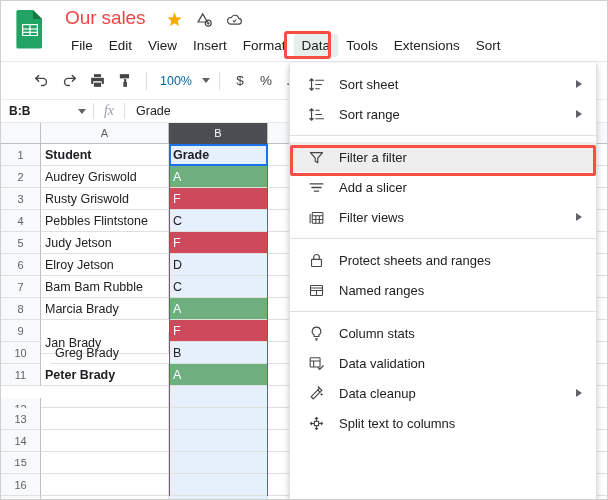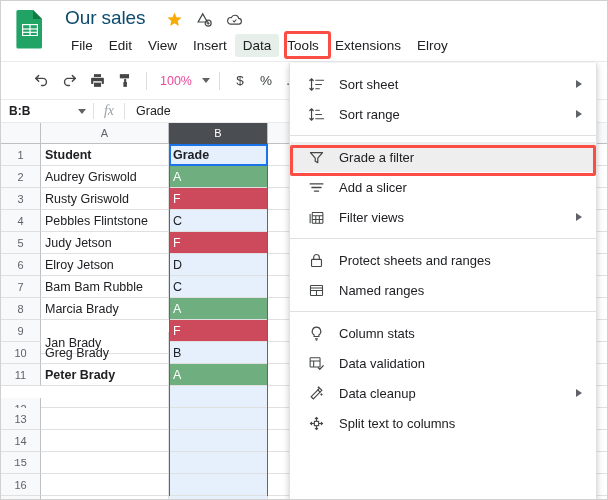--- a/index.html
+++ b/index.html
@@ -24,21 +24,21 @@
     position: absolute; left: 0; top: 0;
     width: 608px; height: 60px;
     background: #ffffff;
   }
   .logo {
     position: absolute; left: 14px; top: 8px;
     width: 30px; height: 40px;
   }
   .doc-title {
     position: absolute; left: 64px; top: 6px;
-    font-size: 19px; color: #0c4a6e;
+    font-size: 19px; color: #ef4444;
     letter-spacing: -0.1px;
     white-space: nowrap;
   }
   .title-icons {
     position: absolute; left: 165px; top: 10px;
     display: flex; gap: 13px; align-items: center;
   }
   .ticon { width: 17px; height: 17px; display: block; }
   .menubar {
     position: absolute; left: 62px; top: 33px;
@@ -77,21 +77,21 @@
     width: 28px; height: 28px;
     display: flex; align-items: center; justify-content: center;
     border-radius: 4px;
     color: #444746;
   }
   .tb-sep {
     width: 1px; height: 18px; background: #dadce0; margin: 0 7px;
   }
   .zoom-box {
     display: flex; align-items: center;
-    font-size: 12.5px; color: #ec4899;
+    font-size: 12.5px; color: #0369a1;
     padding: 0 2px 0 6px; height: 24px;
   }
   .zoom-caret {
     margin-left: 10px; width: 0; height: 0;
     border-left: 4px solid transparent;
     border-right: 4px solid transparent;
     border-top: 5px solid #5f6368;
   }
   .tb-txt {
     font-size: 13.5px; color: #3c4043;
@@ -280,24 +280,25 @@
           <path d="M9.6 13.4l1.9 2 3.2-3.4" stroke-width="1.5"></path>
         </svg>
       </span>
     </div>
 
     <div class="menubar">
       <div class="menu-item">File</div>
       <div class="menu-item">Edit</div>
       <div class="menu-item">View</div>
       <div class="menu-item">Insert</div>
+      <div class="menu-item">Format</div>
       <div class="menu-item active">Data</div>
       <div class="menu-item">Tools</div>
       <div class="menu-item">Extensions</div>
-      <div class="menu-item">Elroy</div>
+      <div class="menu-item">Sort</div>
     </div>
 
     <div class="data-hl"></div>
   </div>
 
   <div class="toolbar">
     <div class="tb-btn">
       <svg width="17" height="17" viewBox="0 0 24 24" fill="none" stroke="#444746" stroke-width="2" stroke-linecap="round" stroke-linejoin="round">
         <path d="M4 9h10a5 5 0 0 1 0 10h-2"></path>
           <path d="M8 5L4 9l4 4"></path>
@@ -390,21 +391,21 @@
         <div class="cell colC" style="top: 153px;"></div>
         <div class="rowhead" style="top: 175px;">8</div>
         <div class="cell colA" style="top: 175px;">Marcia Brady</div>
         <div class="cell colB" style="top: 175px; background: rgb(111, 174, 126); color: rgb(255, 255, 255);">A</div>
         <div class="cell colC" style="top: 175px;"></div>
         <div class="rowhead" style="top: 197px;">9</div>
         <div class="cell colA" style="top: 197px; margin-top: 12px;">Jan Brady</div>
         <div class="cell colB" style="top: 197px; background: rgb(204, 74, 92); color: rgb(255, 255, 255);">F</div>
         <div class="cell colC" style="top: 197px;"></div>
         <div class="rowhead" style="top: 219px;">10</div>
-        <div class="cell colA" style="top: 219px;">Greg Brady</div>
+        <div class="cell colA" style="top: 219px; margin-left: 10px;">Greg Brady</div>
         <div class="cell colB colB-sel" style="top: 219px;">B</div>
         <div class="cell colC" style="top: 219px;"></div>
         <div class="rowhead" style="top: 241px;">11</div>
         <div class="cell colA" style="top: 241px; font-weight: bold;">Peter Brady</div>
         <div class="cell colB" style="top: 241px; background: rgb(111, 174, 126); color: rgb(255, 255, 255);">A</div>
         <div class="cell colC" style="top: 241px;"></div>
         <div class="rowhead" style="top: 275px;">12</div>
         <div class="cell colA" style="top: 263px;"></div>
         <div class="cell colB colB-sel" style="top: 263px;"></div>
         <div class="cell colC" style="top: 263px;"></div>
@@ -456,21 +457,21 @@
           <span>Sort range</span>
           <span class="mi-arrow"></span>
         </div>
         <div class="mi-sep"></div>
         <div class="mi highlighted">
           <span class="mi-icon">
             <svg width="17" height="17" viewBox="0 0 24 24" fill="none" stroke="#444746" stroke-width="1.7" stroke-linejoin="round">
               <path d="M3.5 5h17l-6.7 8v6.2l-3.6-2V13z"></path>
             </svg>
           </span>
-          <span>Grade a filter</span>
+          <span>Filter a filter</span>
         </div>
         <div class="mi">
           <span class="mi-icon">
             <svg width="17" height="17" viewBox="0 0 24 24" fill="none" stroke="#444746" stroke-width="1.8" stroke-linecap="round">
               <path d="M3 7h18M5.5 12h13M9 17h6"></path>
             </svg>
           </span>
           <span>Add a slicer</span>
         </div>
         <div class="mi">

